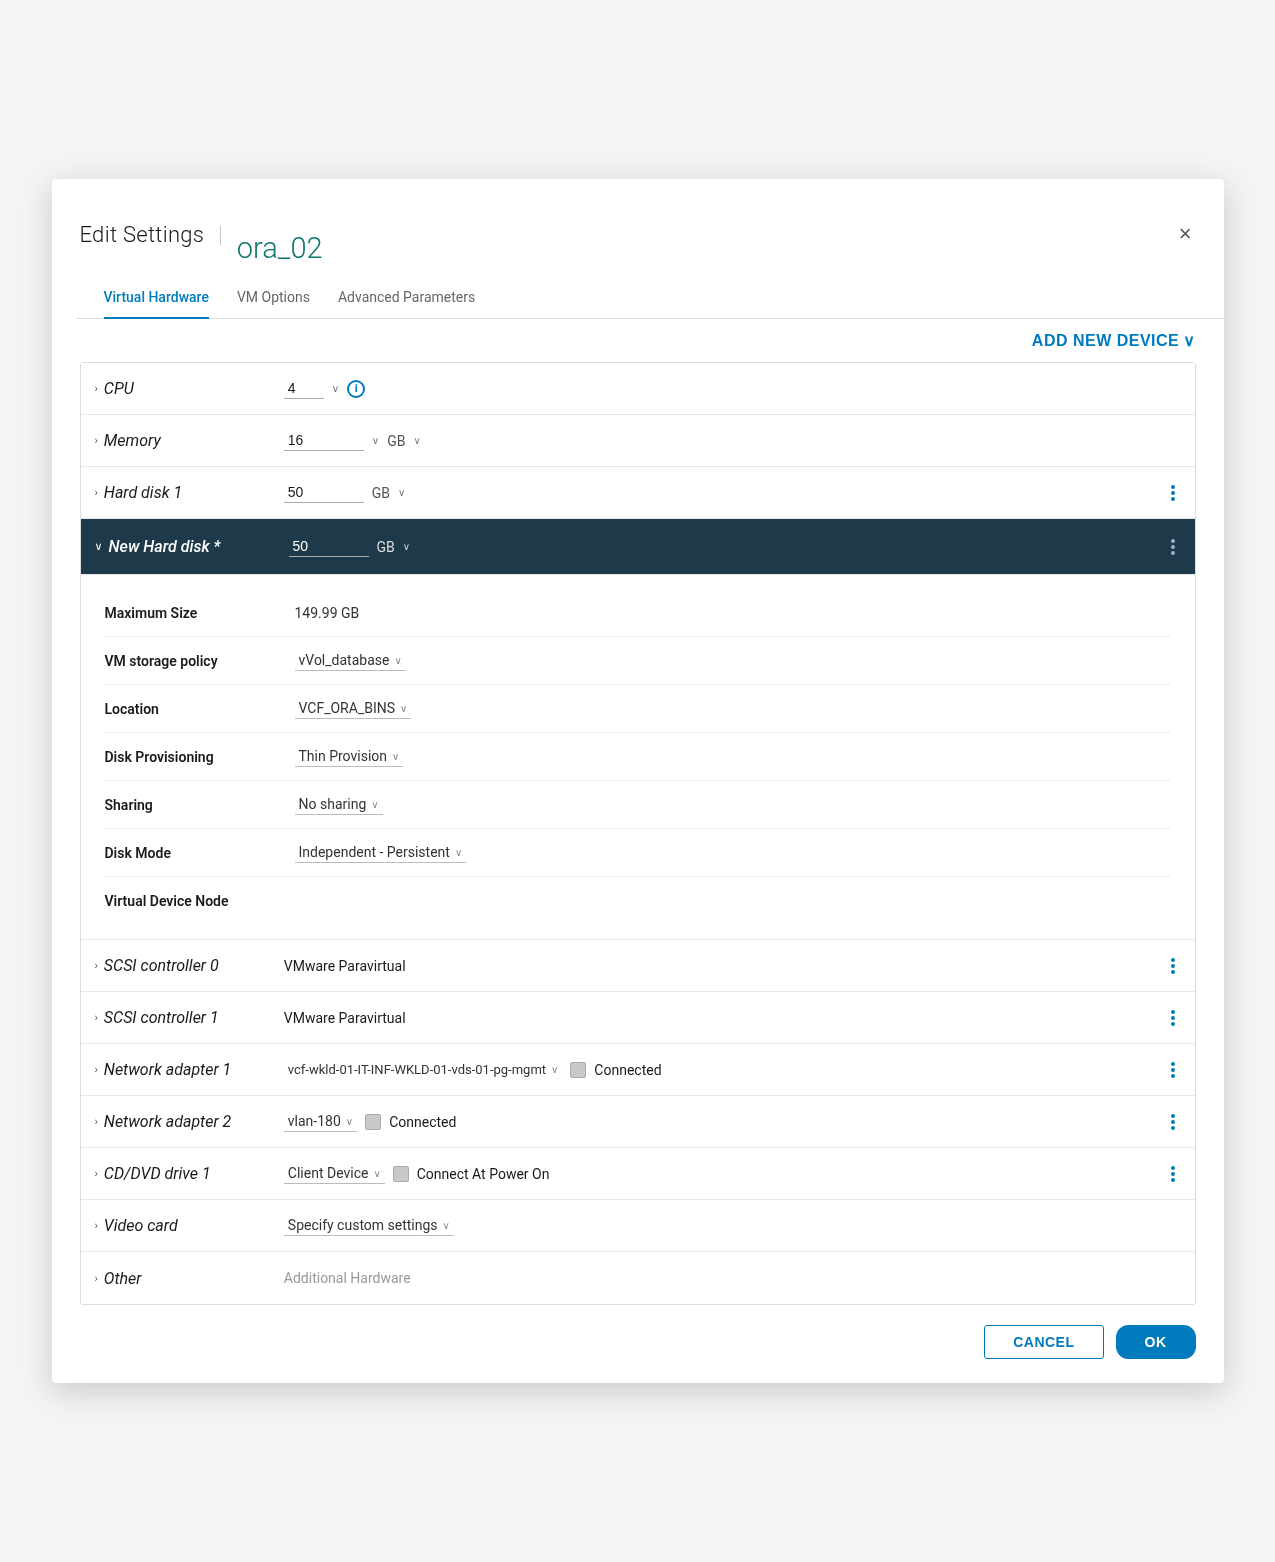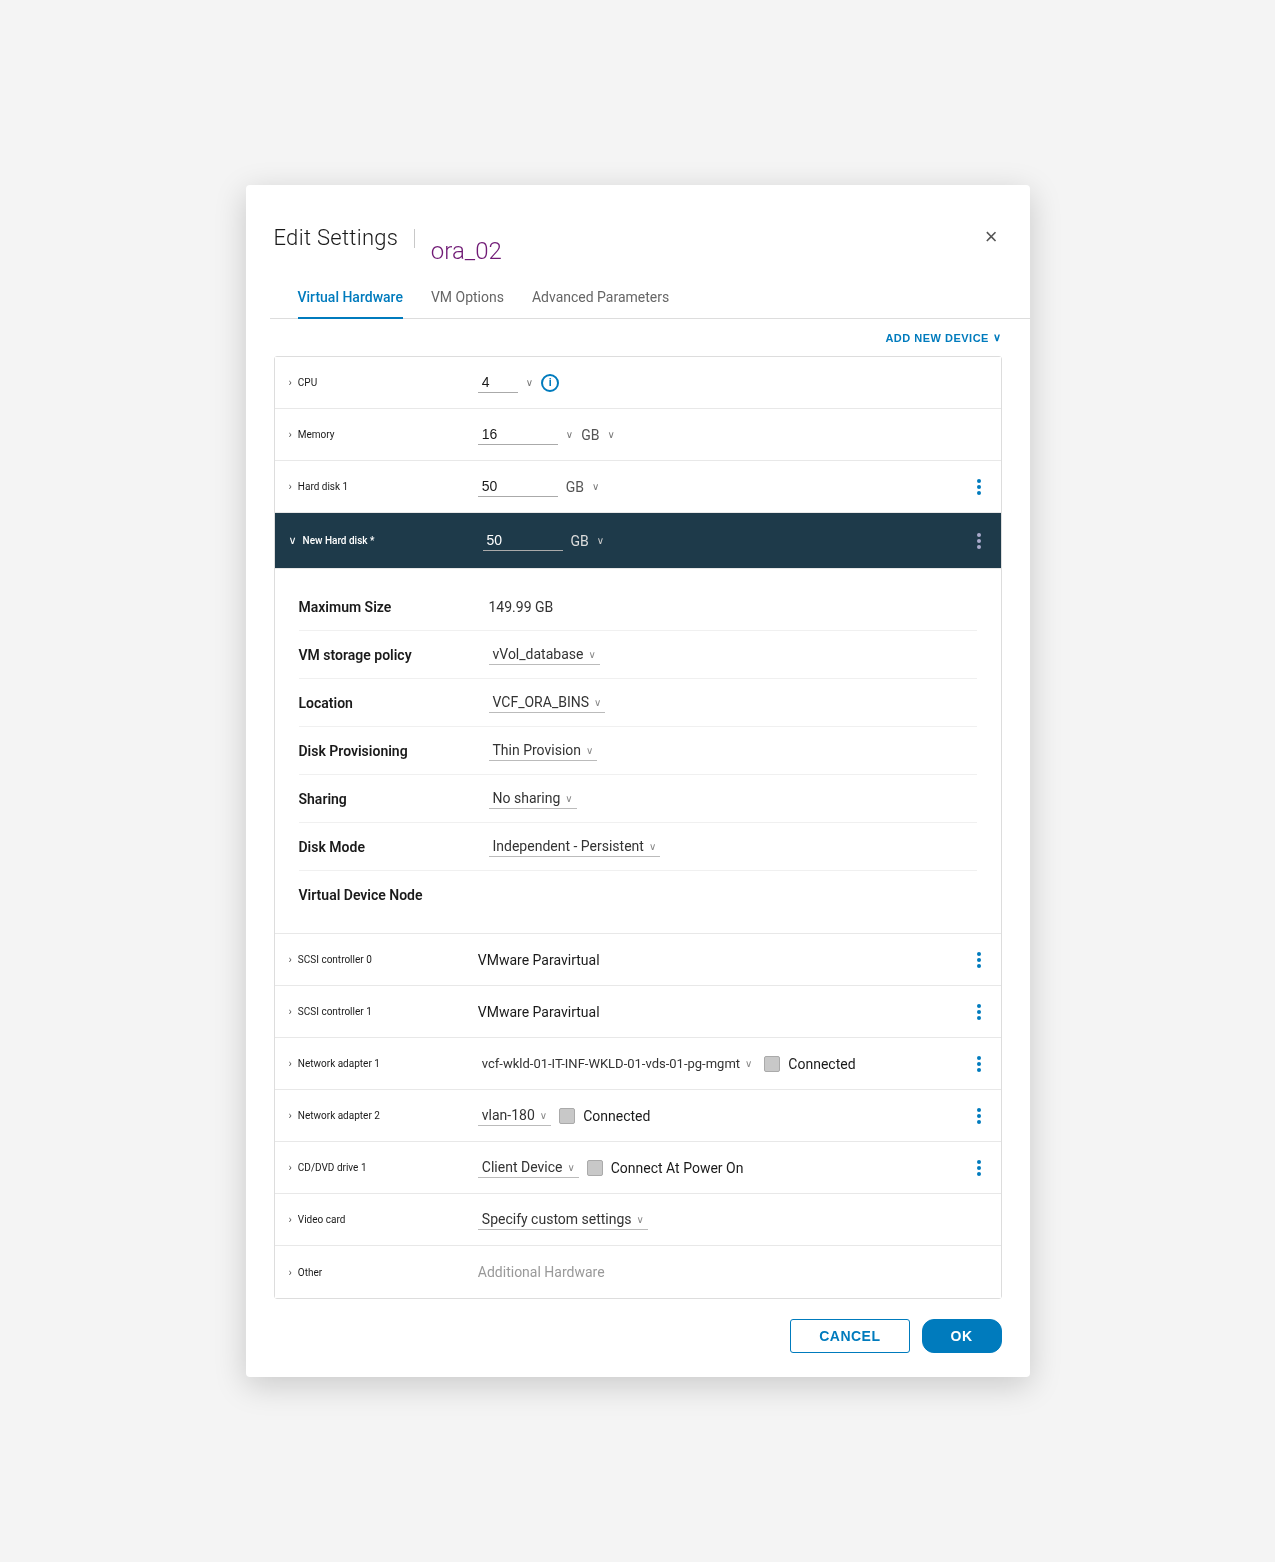--- a/index.html
+++ b/index.html
@@ -7,21 +7,21 @@
       font-family: -apple-system, BlinkMacSystemFont, "Segoe UI", Roboto, Arial, sans-serif;
       background: #f4f4f4;
       display: flex;
       justify-content: center;
       align-items: center;
       min-height: 100vh;
       padding: 20px;
     }
     .dialog {
       background: #fff;
-      width: 784px;
+      width: 1172px;
       max-width: 100%;
       border-radius: 4px;
       box-shadow: 0 8px 32px rgba(0,0,0,0.18);
       display: flex;
       flex-direction: column;
     }
     .dialog-header {
       display: flex;
       align-items: center;
       justify-content: space-between;
@@ -37,23 +37,23 @@
       font-weight: 300;
       color: #1a1a1a;
       letter-spacing: 0.3px;
     }
     .dialog-title-sep {
       color: #bbb;
       font-size: 22px;
       font-weight: 200;
     }
     .dialog-subtitle {
-      font-size: 24px;
+      font-size: 29px;
       font-weight: 300;
-      color: #701a75;
+      color: #0f766e;
       margin-top: 28px;
     }
     .close-btn {
       cursor: pointer;
       color: #555;
       font-size: 22px;
       background: none;
       border: none;
       line-height: 1;
       padding: 4px;
@@ -79,21 +79,21 @@
       border-bottom: 2px solid #007bbd;
       font-weight: 500;
     }
     .toolbar {
       display: flex;
       justify-content: flex-end;
       padding: 12px 28px;
     }
     .add-device-btn {
       color: #007bbd;
-      font-size: 11px;
+      font-size: 16px;
       font-weight: 600;
       text-transform: uppercase;
       letter-spacing: 0.5px;
       cursor: pointer;
       background: none;
       border: none;
       display: flex;
       align-items: center;
       gap: 4px;
     }
@@ -128,25 +128,26 @@
       border-bottom: 1px solid #e8e8e8;
     }
     .expand-icon {
       font-size: 11px;
       margin-right: 6px;
       color: #555;
       flex-shrink: 0;
     }
     .expanded-header .expand-icon { color: #fff; }
     .row-label {
-      font-size: 10px;
+      font-size: 16px;
       color: #1a1a1a;
       min-width: 180px;
       display: flex;
       align-items: center;
+      font-style: italic;
     }
     .expanded-header .row-label { color: #fff; font-weight: 500; }
     .row-value {
       flex: 1;
       display: flex;
       align-items: center;
       gap: 8px;
       font-size: 14px;
       color: #1a1a1a;
     }

